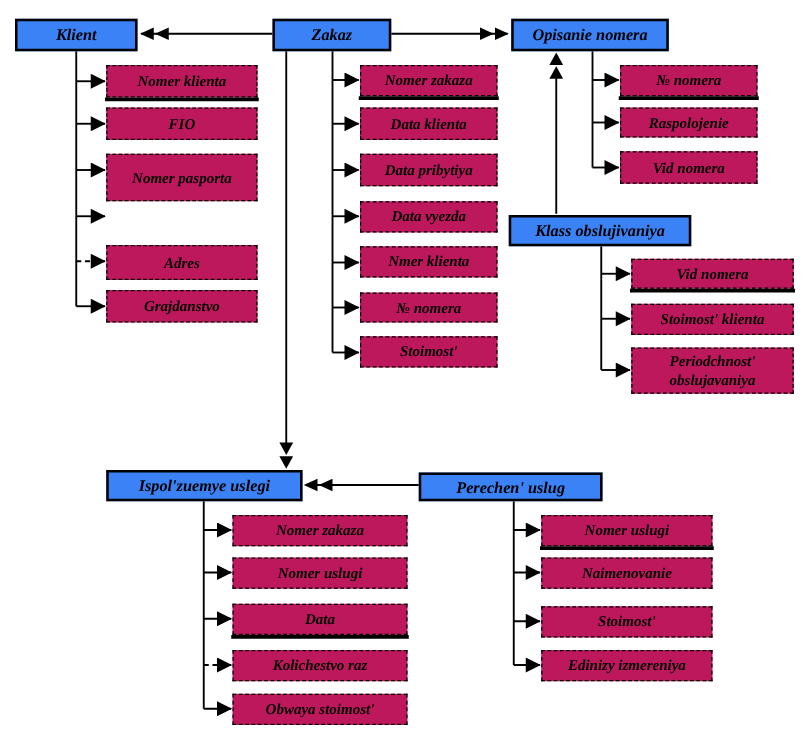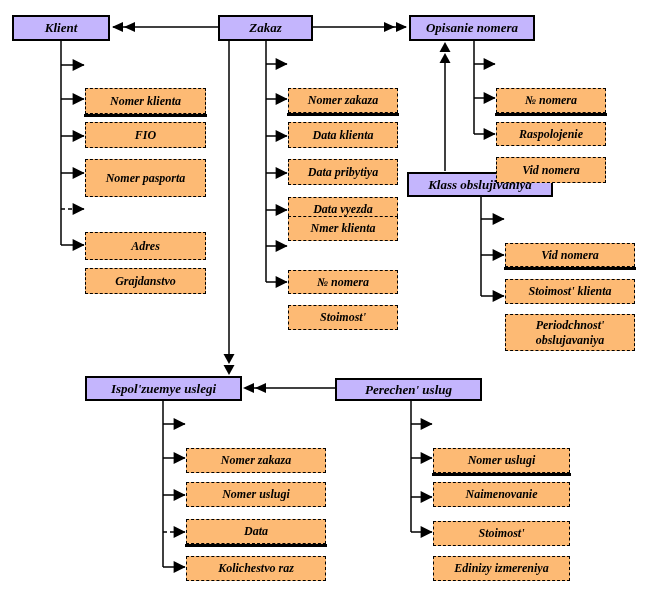--- a/index.html
+++ b/index.html
@@ -3,30 +3,30 @@
 <meta charset="utf-8">
 <style>
   html,body { margin:0; padding:0; background:#ffffff; }
   .stage {
     position:relative; width:646px; height:589px; background:#ffffff;
     font-family:"Liberation Serif", serif; color:#000;
     overflow:hidden;
   }
   .wires { position:absolute; left:0; top:0; width:646px; height:589px; }
   .entity {
-    position:absolute; background:#c4b5fd; border:2px solid #000;
+    position:absolute; background:#3b82f6; border:2px solid #000;
     display:flex; align-items:center; justify-content:center;
     font-size:13px; font-weight:bold; font-style:italic; text-align:center;
     box-sizing:border-box;
   }
   .attr {
-    position:absolute; background:#fdba74; border:1px dashed #000;
+    position:absolute; background:#be185d; border:1px dashed #000;
     display:flex; align-items:center; justify-content:center;
     font-size:12px; font-weight:bold; font-style:italic; text-align:center;
-    line-height:1.2; box-sizing:border-box; padding:1px 3px;margin-top:36px;
+    line-height:1.2; box-sizing:border-box; padding:1px 3px;
   }
   .attr.key::after {
     content:""; position:absolute; left:-2px; right:-2px; bottom:-4px;
     height:3px; background:#000;
   }
 </style>
 </head>
 <body>
 
 <div class="stage">
@@ -131,21 +131,21 @@
   <div class="attr key" style="left:85px; top:52px; width:121px; height:26px;">Nomer klienta</div>
   <div class="attr" style="left:85px; top:86px; width:121px; height:26px;">FIO</div>
   <div class="attr" style="left:85px; top:123px; width:121px; height:38px;">Nomer pasporta</div>
   <div class="attr" style="left:85px; top:196px; width:121px; height:28px;">Adres</div>
   <div class="attr" style="left:85px; top:232px; width:121px; height:26px;">Grajdanstvo</div>
 
   <div class="attr key" style="left:288px; top:52px; width:110px; height:25px;">Nomer zakaza</div>
   <div class="attr" style="left:288px; top:86px; width:110px; height:26px;">Data klienta</div>
   <div class="attr" style="left:288px; top:123px; width:110px; height:26px;">Data pribytiya</div>
   <div class="attr" style="left:288px; top:161px; width:110px; height:25px;">Data vyezda</div>
-  <div class="attr" style="left:288px; top:180px; width:110px; height:25px;">Nmer klienta</div>
+  <div class="attr" style="left:288px; top:197px; width:110px; height:25px;">Nmer klienta</div>
   <div class="attr" style="left:288px; top:234px; width:110px; height:24px;">№ nomera</div>
   <div class="attr" style="left:288px; top:269px; width:110px; height:25px;">Stoimost'</div>
 
   <div class="attr key" style="left:496px; top:52px; width:110px; height:25px;">№ nomera</div>
   <div class="attr" style="left:496px; top:86px; width:110px; height:24px;">Raspolojenie</div>
   <div class="attr" style="left:496px; top:121px; width:110px; height:26px;">Vid nomera</div>
 
   <div class="attr key" style="left:505px; top:207px; width:130px; height:24px;">Vid nomera</div>
   <div class="attr" style="left:505px; top:243px; width:130px; height:25px;">Stoimost' klienta</div>
   <div class="attr" style="left:505px; top:278px; width:130px; height:37px;">Periodchnost' obslujavaniya</div>

